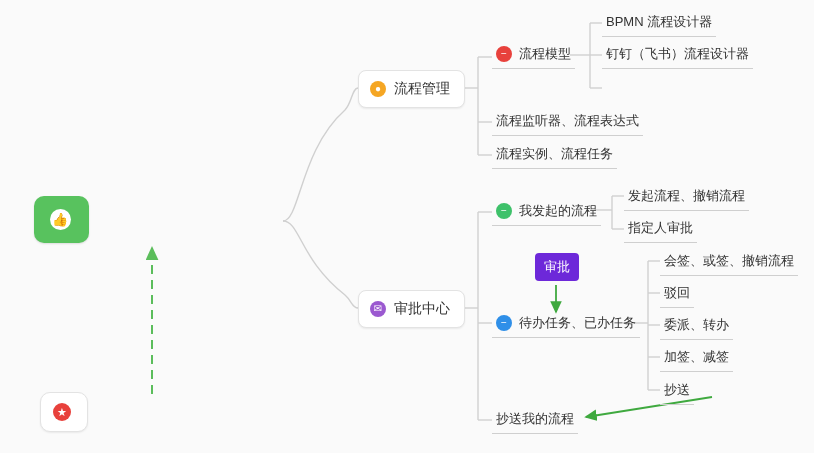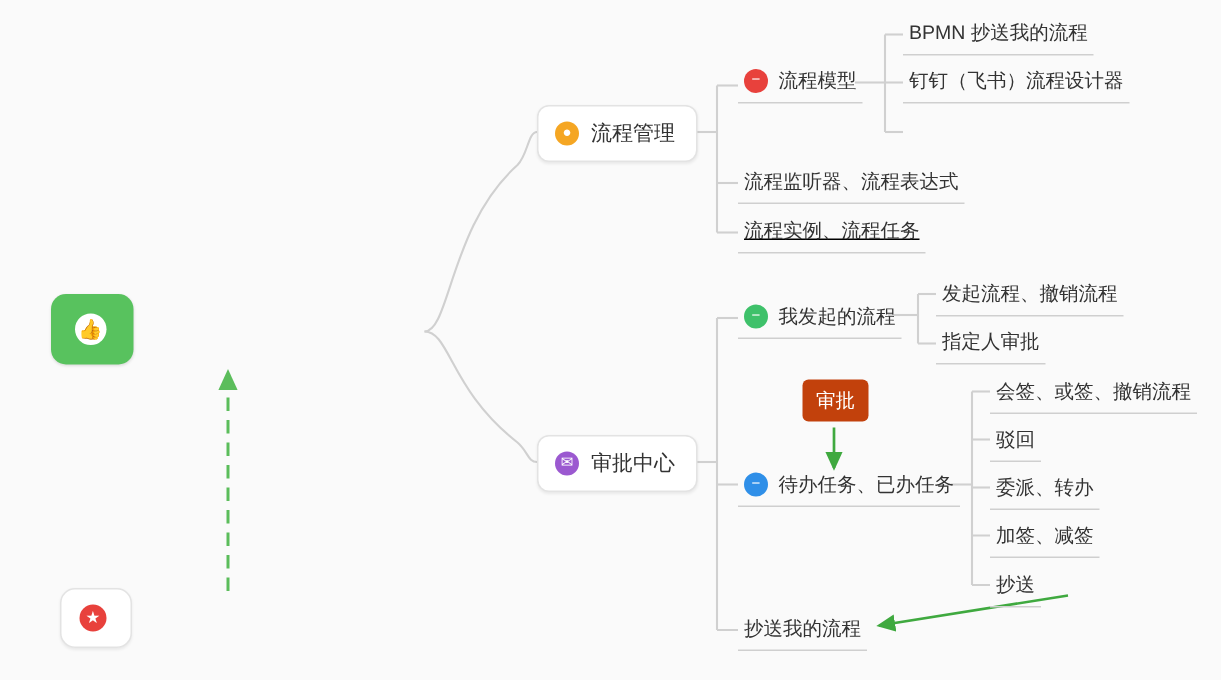--- a/index.html
+++ b/index.html
@@ -59,21 +59,21 @@
   .leaf{
     font-size:13px;
     color:#333333;
     border-bottom:1px solid #cfcfcf;
     padding:3px 4px 5px 4px;
     display:flex;align-items:center;gap:7px;
   }
 
   
   .tag{
-    background:#c2410c;
+    background:#6d28d9;
     color:#ffffff;
     border-radius:4px;
     font-size:13px;
     padding:5px 9px;
     text-align:center;
   }
 
   
   .note{
     background:#ffffff;
@@ -157,35 +157,35 @@
 
   <div class="node" style="left:492px;top:42px;">
     <div class="leaf">
       <span class="dot red">−</span>
       <span>流程模型</span>
     </div>
   </div>
 
   <div class="node" style="left:602px;top:10px;">
     <div class="leaf">
-        <span>BPMN 抄送我的流程</span>
+        <span>BPMN 流程设计器</span>
       </div>
   </div>
   <div class="node" style="left:602px;top:42px;">
     <div class="leaf">
         <span>钉钉（飞书）流程设计器</span>
       </div>
   </div>
 
   <div class="node" style="left:492px;top:109px;">
     <div class="leaf">
         <span>流程监听器、流程表达式</span>
       </div>
   </div>
-  <div class="node" style="left:492px;top:142px;text-decoration:underline;">
+  <div class="node" style="left:492px;top:142px;">
     <div class="leaf">
         <span>流程实例、流程任务</span>
       </div>
   </div>
 
   <div class="node card" style="left:358px;top:290px;">
     <span class="dot purple">✉</span>
     <span>审批中心</span>
   </div>
 

